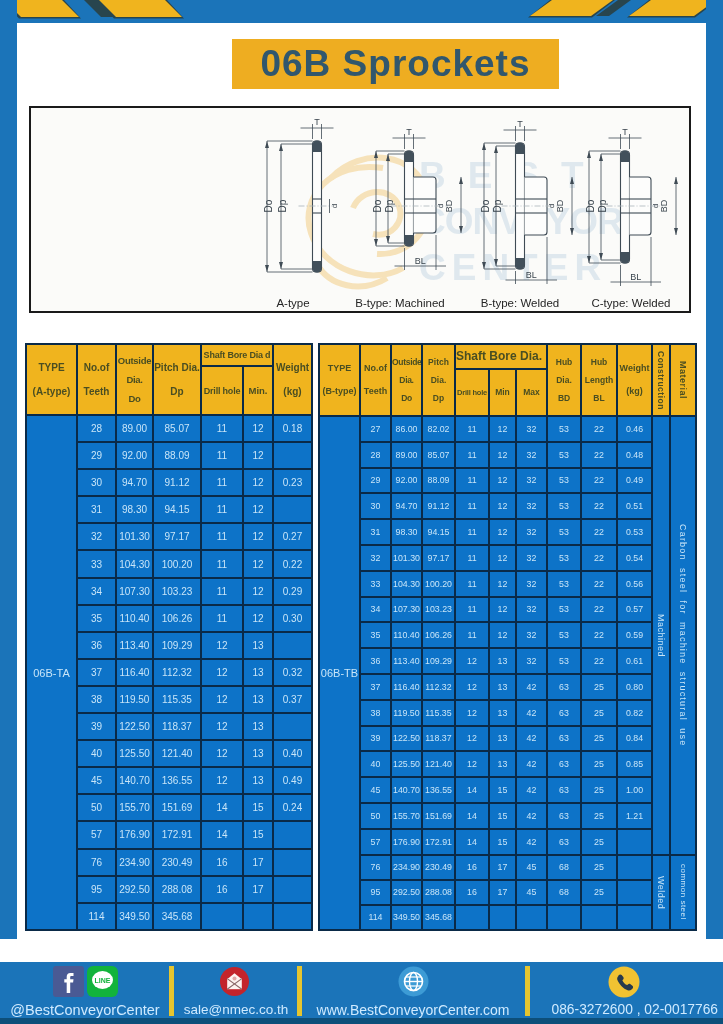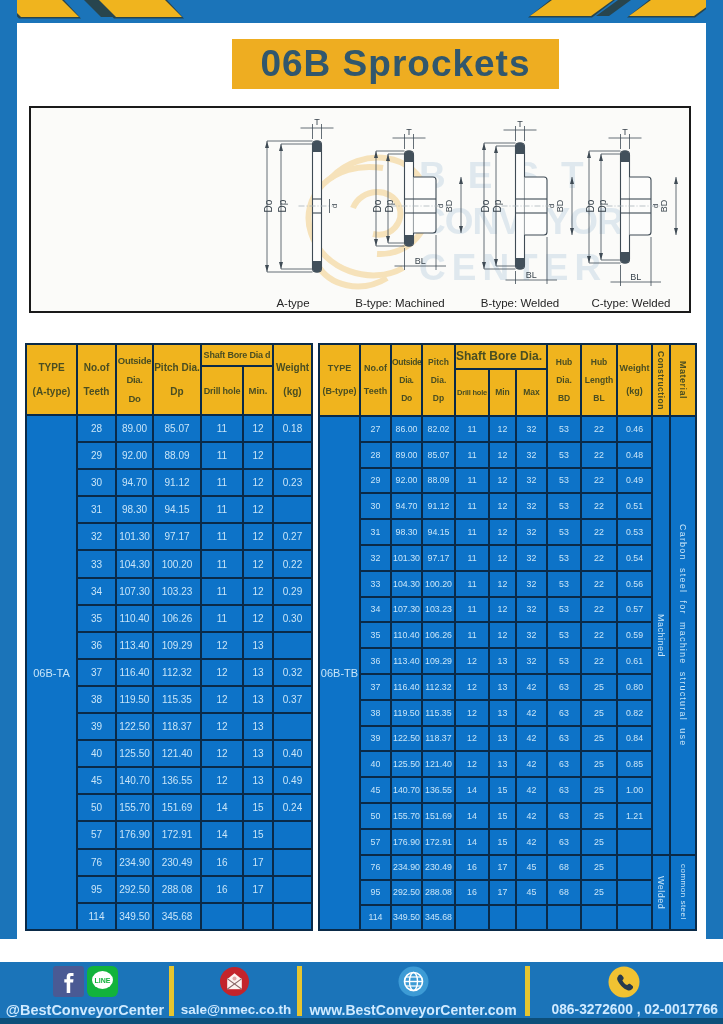--- a/index.html
+++ b/index.html
@@ -4,21 +4,21 @@
 <style>
   html,body{margin:0;padding:0;}
   body{width:723px;height:1024px;position:relative;overflow:hidden;
        font-family:"Liberation Sans",sans-serif;background:#ffffff;}
   .abs{position:absolute;}
   table{border-collapse:collapse;table-layout:fixed;border:1px solid #0a2a48;}
   td{border:2px solid #0a2a48;padding:0;text-align:center;vertical-align:middle;overflow:hidden;}
   .hdr td{background:#f0b41e;color:#4a4e22;font-weight:bold;}
   .blue{background:#0d73c8;color:#c8e5f8;font-weight:normal;}
   .vin{writing-mode:vertical-rl;overflow:hidden;margin:0 auto;display:flex;align-items:center;justify-content:center;letter-spacing:0.5px;}
-  .ftext{color:#cfeaff;font-weight:bold;font-size:14.5px;white-space:nowrap;}
+  .ftext{color:#cfeaff;font-weight:normal;font-size:14.5px;white-space:nowrap;}
 </style>
 </head>
 <body>
 
 <svg class="abs" style="left:0;top:0" width="723" height="23" viewBox="0 0 723 23">
   <rect x="0" y="0" width="723" height="23" fill="#1b74b9"></rect>
 
   <g>
     <polygon points="2,0 64,0 81,18.5 19,18.5" fill="#28454e"></polygon>
     <polygon points="4,0 62,0 79,17 21,17" fill="#f0b41e"></polygon>

